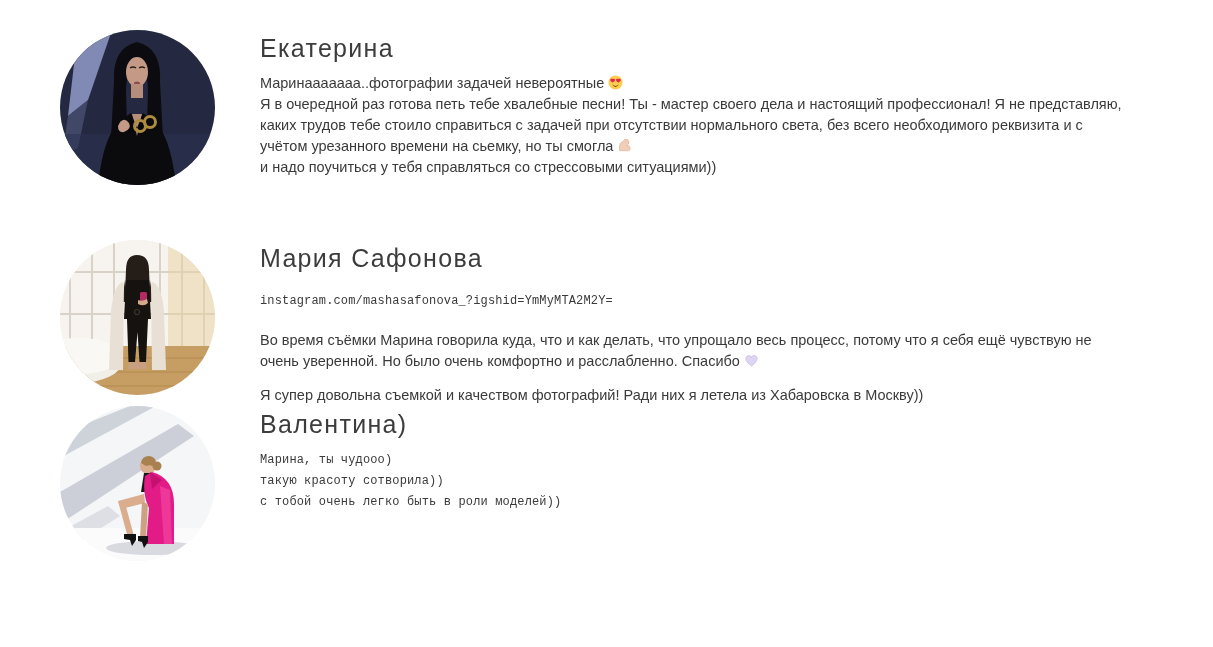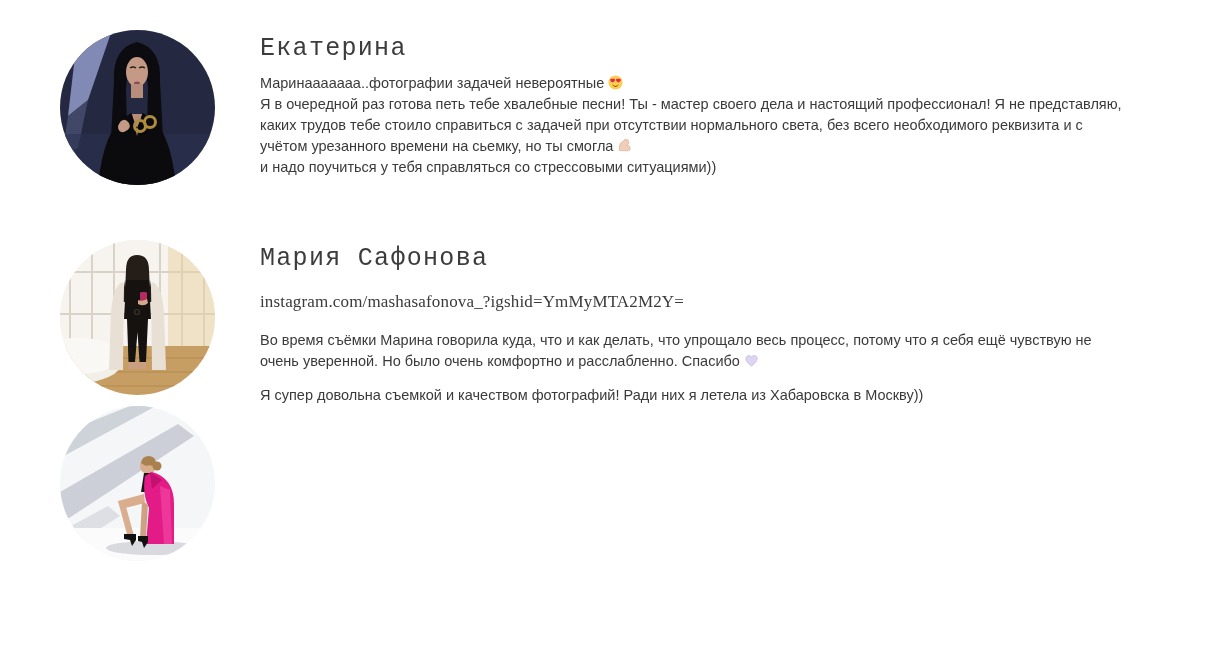--- a/index.html
+++ b/index.html
@@ -24,38 +24,38 @@
     overflow: hidden;
     flex: none;
   }
   .avatar svg { display: block; width: 155px; height: 155px; }
   .content {
     margin-left: 45px;
     padding-top: 3px;
     max-width: 880px;
   }
   h2.client-name {
-    font-family: Liberation Mono, monospace;
+    font-family: Liberation Sans, sans-serif;
     font-weight: 400;
     font-size: 25px;
     letter-spacing: 1.3px;
     color: #3c3c3c;
     line-height: 1.25;
     margin: 0 0 9px 0;
   }
   .review {
     font-size: 14.5px;
     line-height: 21px;
     color: #3a3a3a;
     white-space: pre-line;
   }
   .review.narrow { font-family: "Liberation Sans", sans-serif; }
   .review.geo, .ig-link {
-    font-family: Liberation Serif, serif;
-    font-size: 17px;
+    font-family: Liberation Mono, monospace;
+    font-size: 12px;
     letter-spacing: 0.15px;
   }
   .ig-link {
     display: inline-block;
     margin: 8px 0 0 0;
     color: #3a3a3a;
     line-height: 21px;
     text-decoration: none;
     cursor: pointer;
   }
@@ -176,15 +176,21 @@
         <path d="M92,66 Q114,72 114,98 L114,138 L86,138 L89,102 Q82,88 85,70 Z" fill="#e21b86"></path>
         <path d="M90,66 L102,74 L92,83 Z" fill="#c2116f"></path>
         <path d="M100,80 L104,138 L112,138 L110,84 Z" fill="#ef3d9c" opacity="0.85"></path>
         <path d="M84,88 L58,95 L61,103 L85,97 Z" fill="#d9ad8e"></path>
         <path d="M58,95 L68,132 L74,130 L65,97 Z" fill="#d9ad8e"></path>
         <path d="M64,128 L76,128 L76,134 L72,140 L70,134 L64,133 Z" fill="#111111"></path>
         <path d="M82,96 L80,132 L86,132 L88,98 Z" fill="#cda183"></path>
         <path d="M78,130 L88,130 L88,136 L84,142 L82,136 L78,135 Z" fill="#111111"></path>
       </svg>
     </div>
+    <div class="content">
+      <h2 class="client-name">Валентина)</h2>
+      <p class="review geo">Марина, ты чудооо)
+такую красоту сотворила))
+с тобой очень легко быть в роли моделей))</p>
+    </div>
   </section>
 
 </main>
 
 </body></html>

